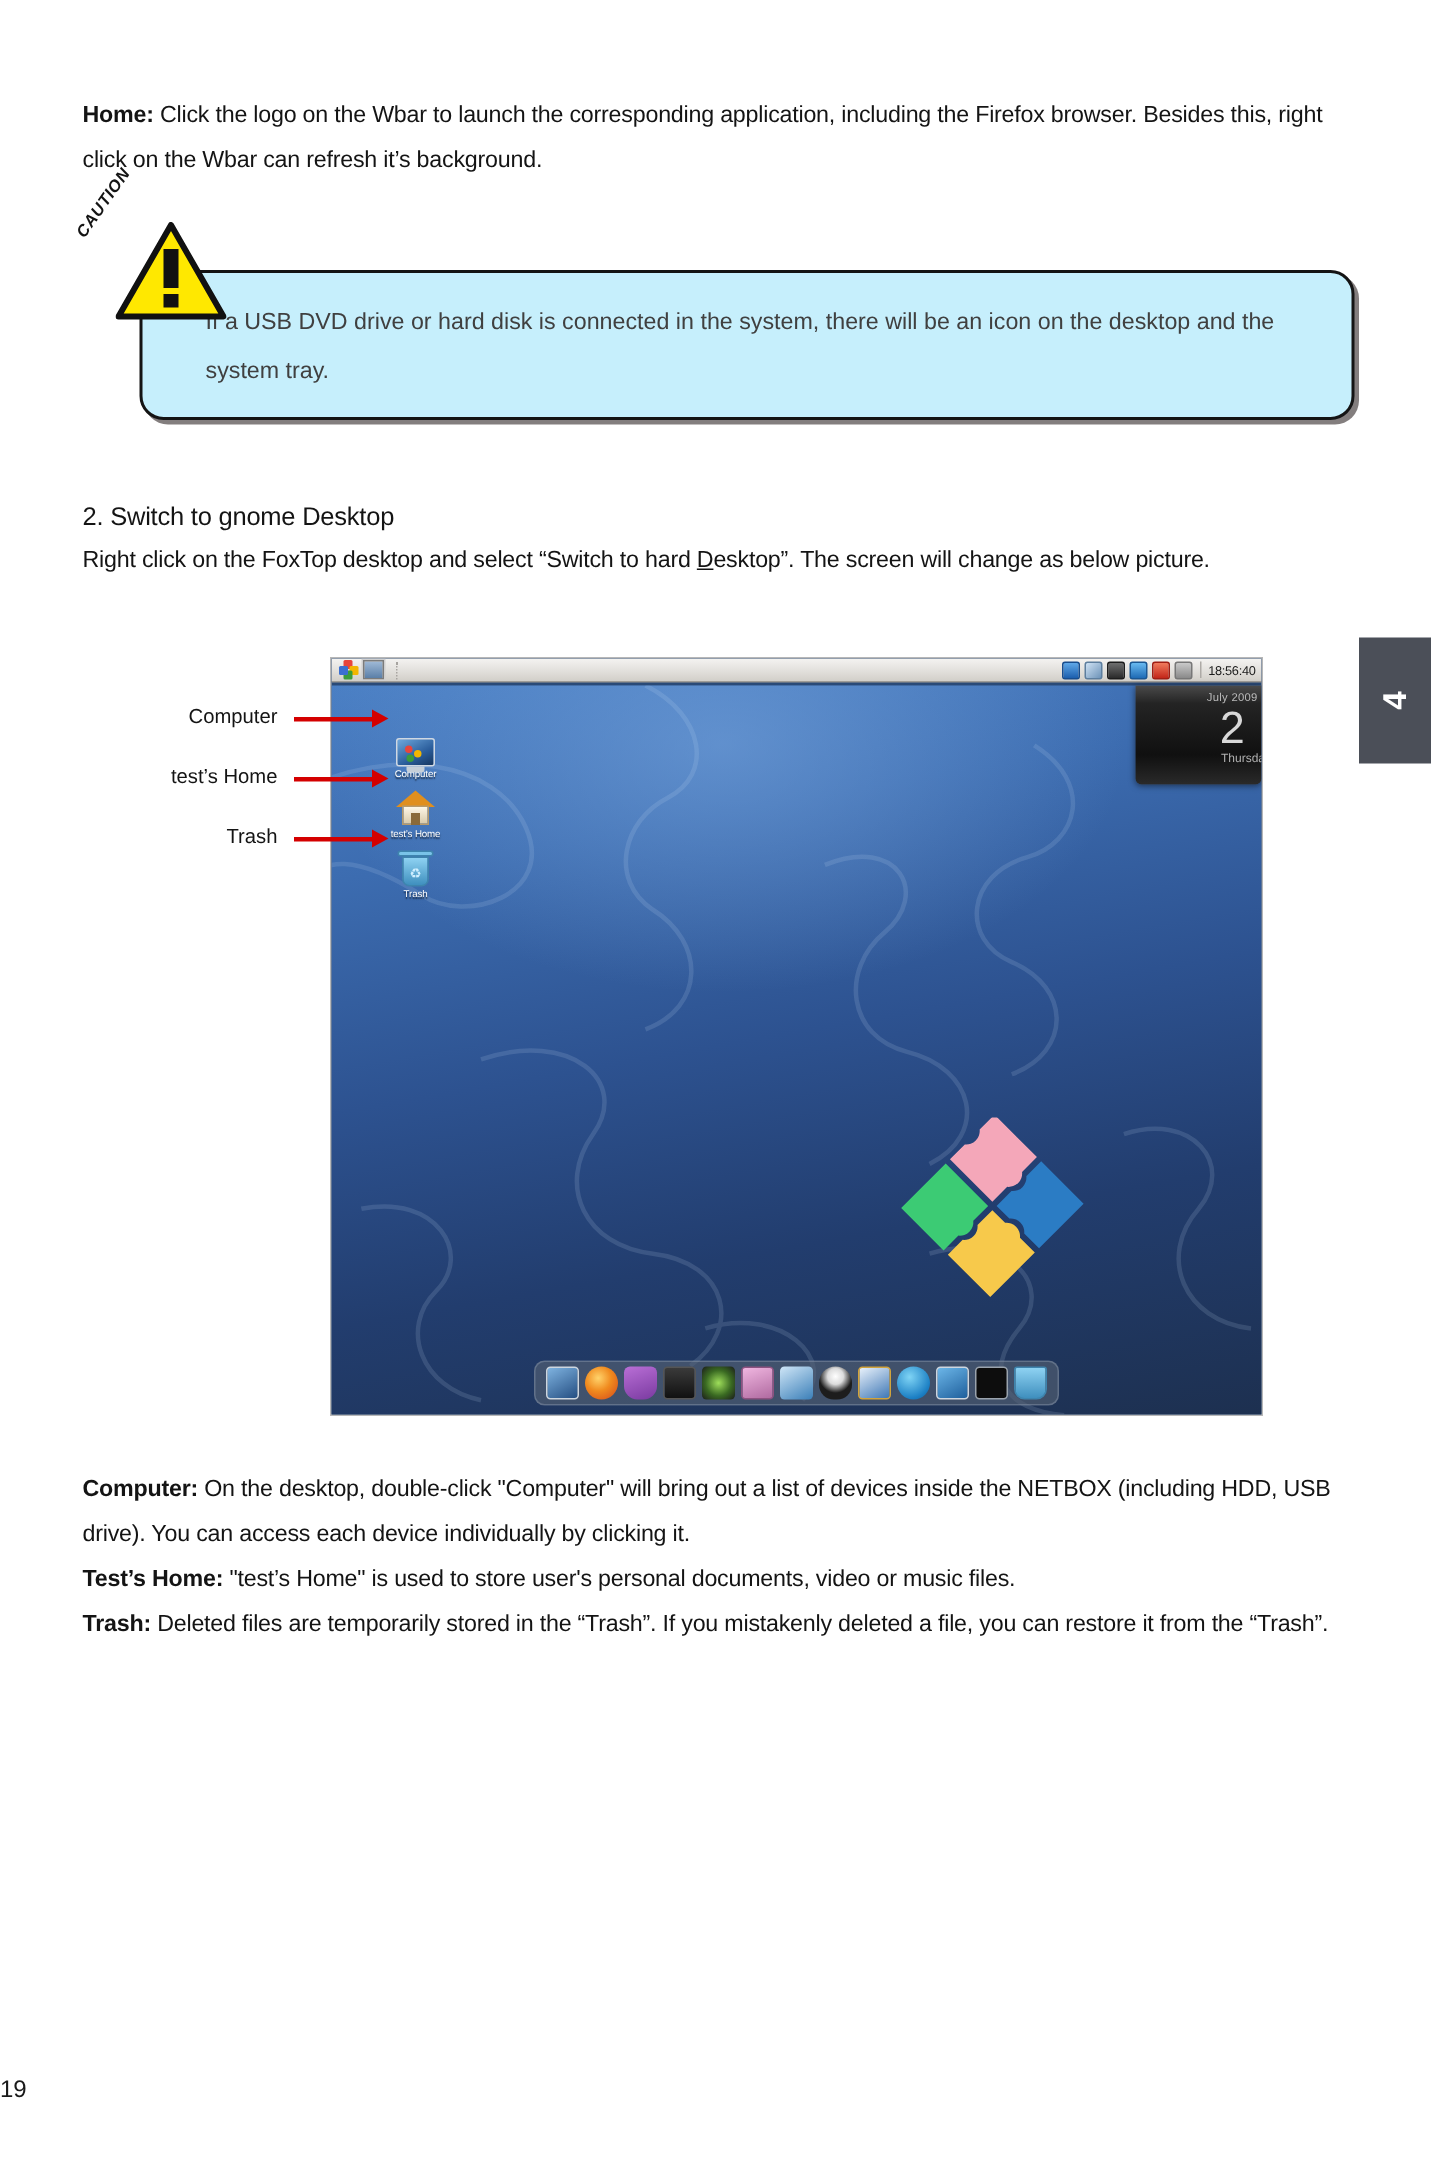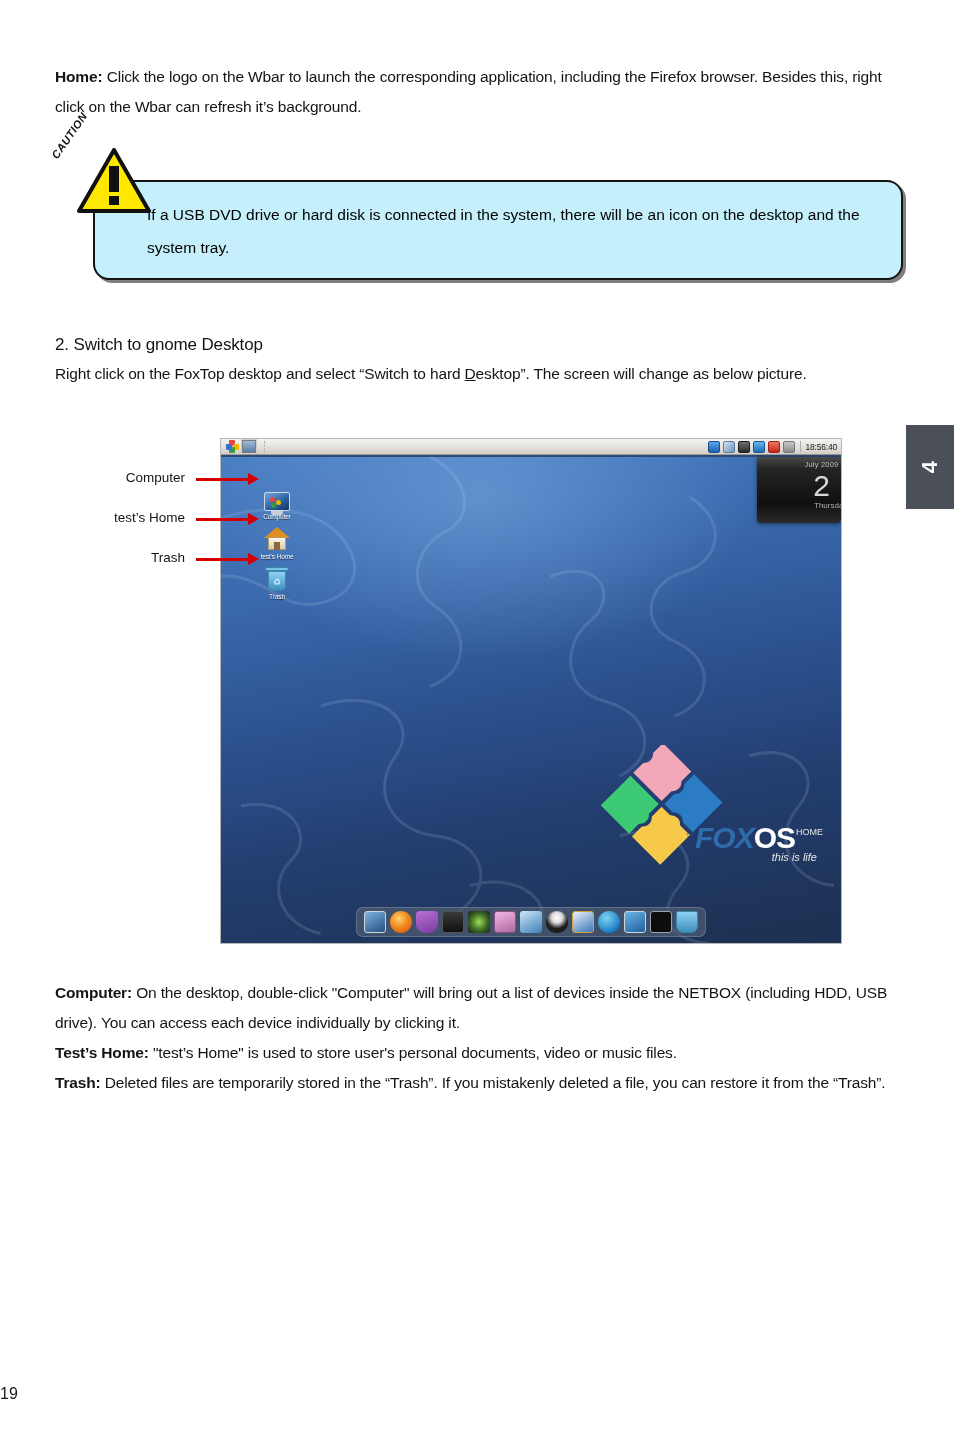--- a/index.html
+++ b/index.html
@@ -42,26 +42,26 @@
     top: 32px;
     width: 810px;
     height: 100px;
     background: #c6effc;
     border: 2.5px solid #141414;
     border-radius: 16px;
     box-shadow: 3px 3px 0 rgba(30,20,20,.55);
   }
   #caution-text {
     position: absolute;
-    left: 92px;
+    left: 82px;
     top: 50px;
     width: 760px;
     font-size: 15.5px;
     line-height: 33px;
-    color: #000000;
+    color: #404040;
   }
   #caution-tri {
     position: absolute;
     left: 22px;
     top: 0px;
     width: 74px;
     height: 66px;
     z-index: 4;
   }
   #caution-word {
@@ -416,29 +416,20 @@
 
     <div id="logo-wrap">
       <svg id="puz" viewBox="0 0 132 132">
         <g transform="rotate(45 66 66)">
           <path d="M18,18 h40 v14 a9,9 0 0 1 0,14 v14 h-40 v-14 a9,9 0 0 0 0,-14 z" fill="#f4a7b9"></path>
           <path d="M62,18 h40 v42 h-14 a9,9 0 0 0 -14,0 h-12 v-14 a9,9 0 0 0 0,-14 z" fill="#2b7cc4"></path>
           <path d="M18,64 h40 v14 a9,9 0 0 1 0,14 v14 h-40 z" fill="#3ccb74"></path>
           <path d="M62,64 h12 a9,9 0 0 1 14,0 h14 v42 h-40 v-14 a9,9 0 0 0 0,-14 z" fill="#f7c94b"></path>
         </g>
       </svg>
-      <div id="brand">
-        <div id="brand-line">
-          <span id="tm">™</span>
-          <span id="fox">FOX</span>
-          <span id="os">OS</span>
-          <span id="home-sup">HOME</span>
-        </div>
-        <div id="tagline">this is life</div>
-      </div>
     </div>
 
     <div id="dock">
       <div class="dk" style="background:linear-gradient(150deg,#7fb3e0,#244e82);border:1px solid #cdd6df;"></div>
       <div class="dk" style="background:radial-gradient(circle at 40% 35%,#ffd36b 0%,#f08a1e 45%,#d4461a 100%);border-radius:50%;"></div>
       <div class="dk" style="background:linear-gradient(160deg,#b96fd6,#7a3aa0);border-radius:4px 4px 9px 9px;"></div>
       <div class="dk" style="background:linear-gradient(180deg,#3a3a3a,#111);border:1px solid #555;"></div>
       <div class="dk" style="background:radial-gradient(circle at 50% 50%,#9ede5a 0%,#3a6a22 55%,#1b1b1b 100%);"></div>
       <div class="dk" style="background:linear-gradient(160deg,#f0b6e0,#b06aa0);border:1px solid #8d5280;"></div>
       <div class="dk" style="background:linear-gradient(150deg,#cfe6f7,#3b7fb8);"></div>

